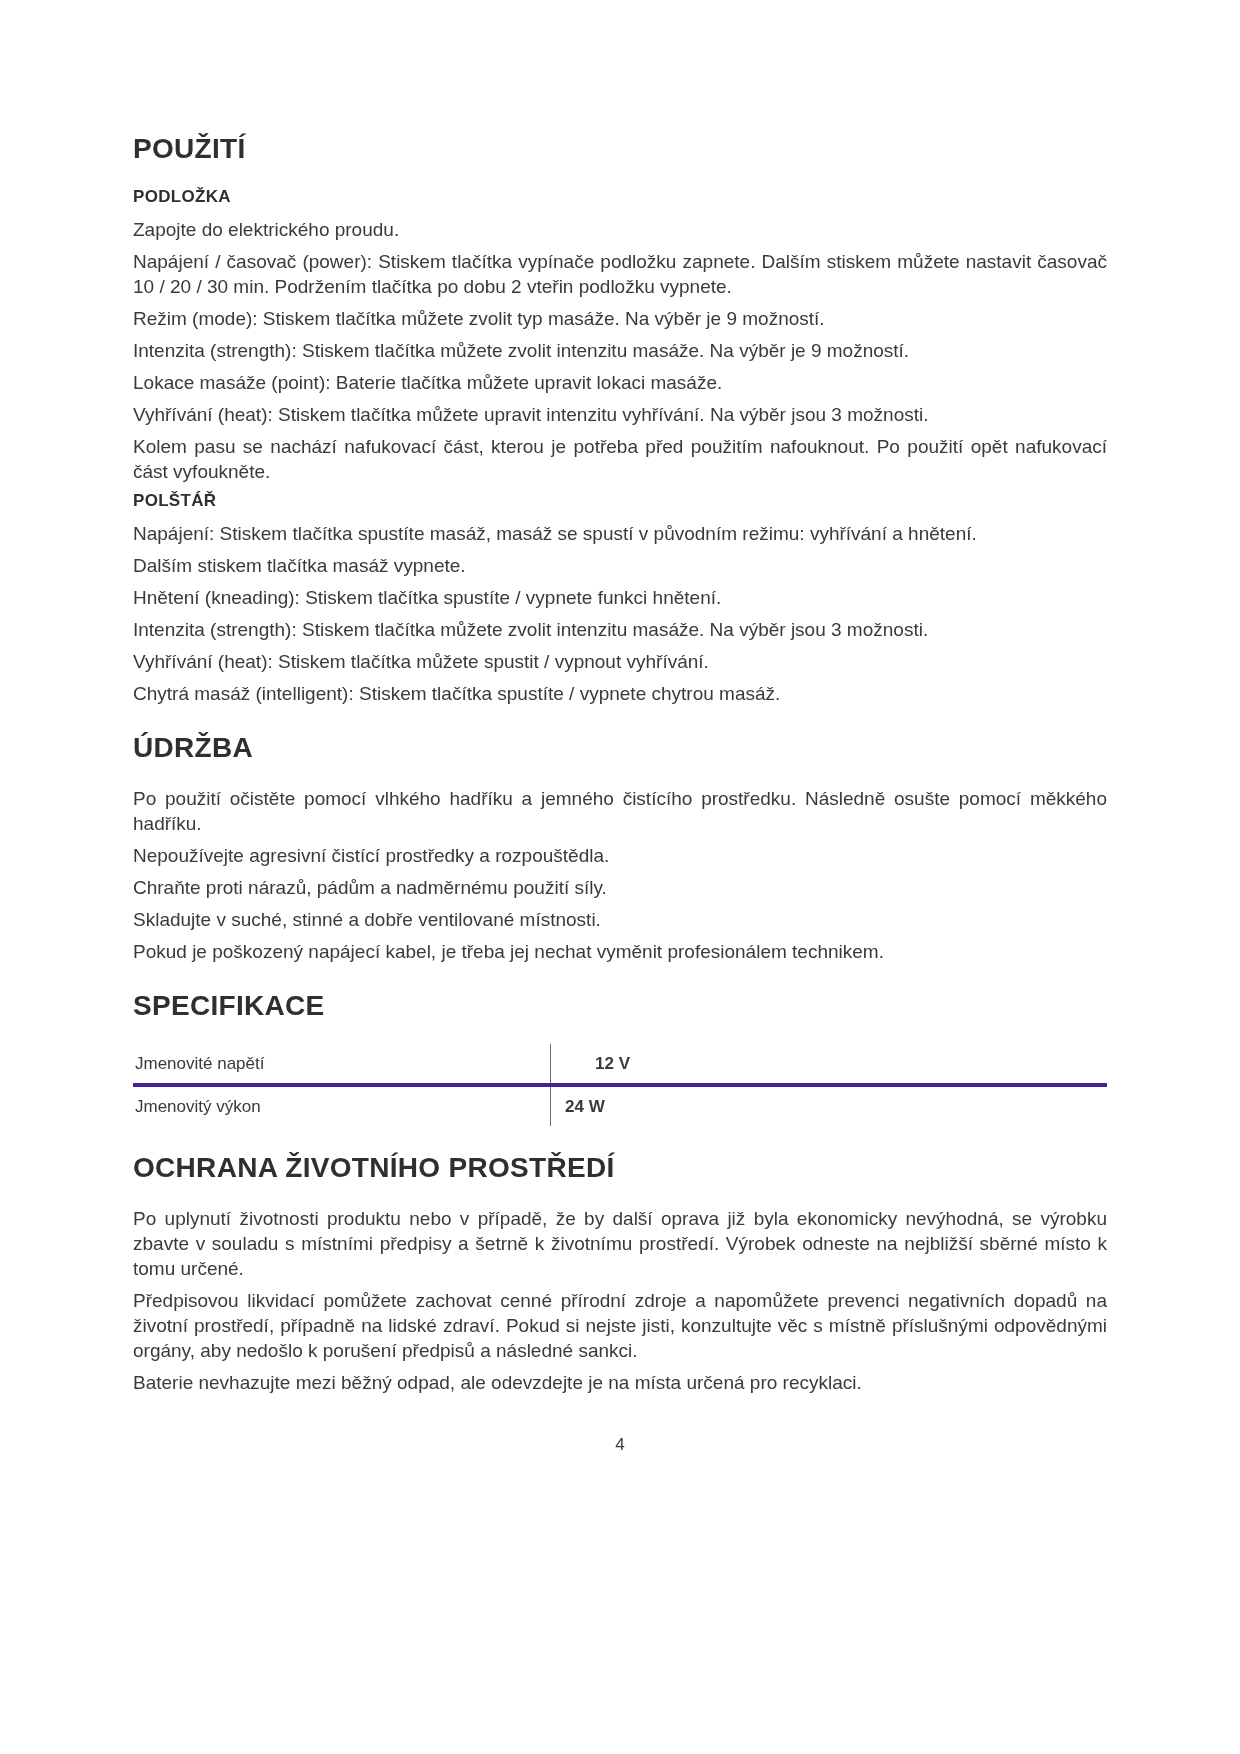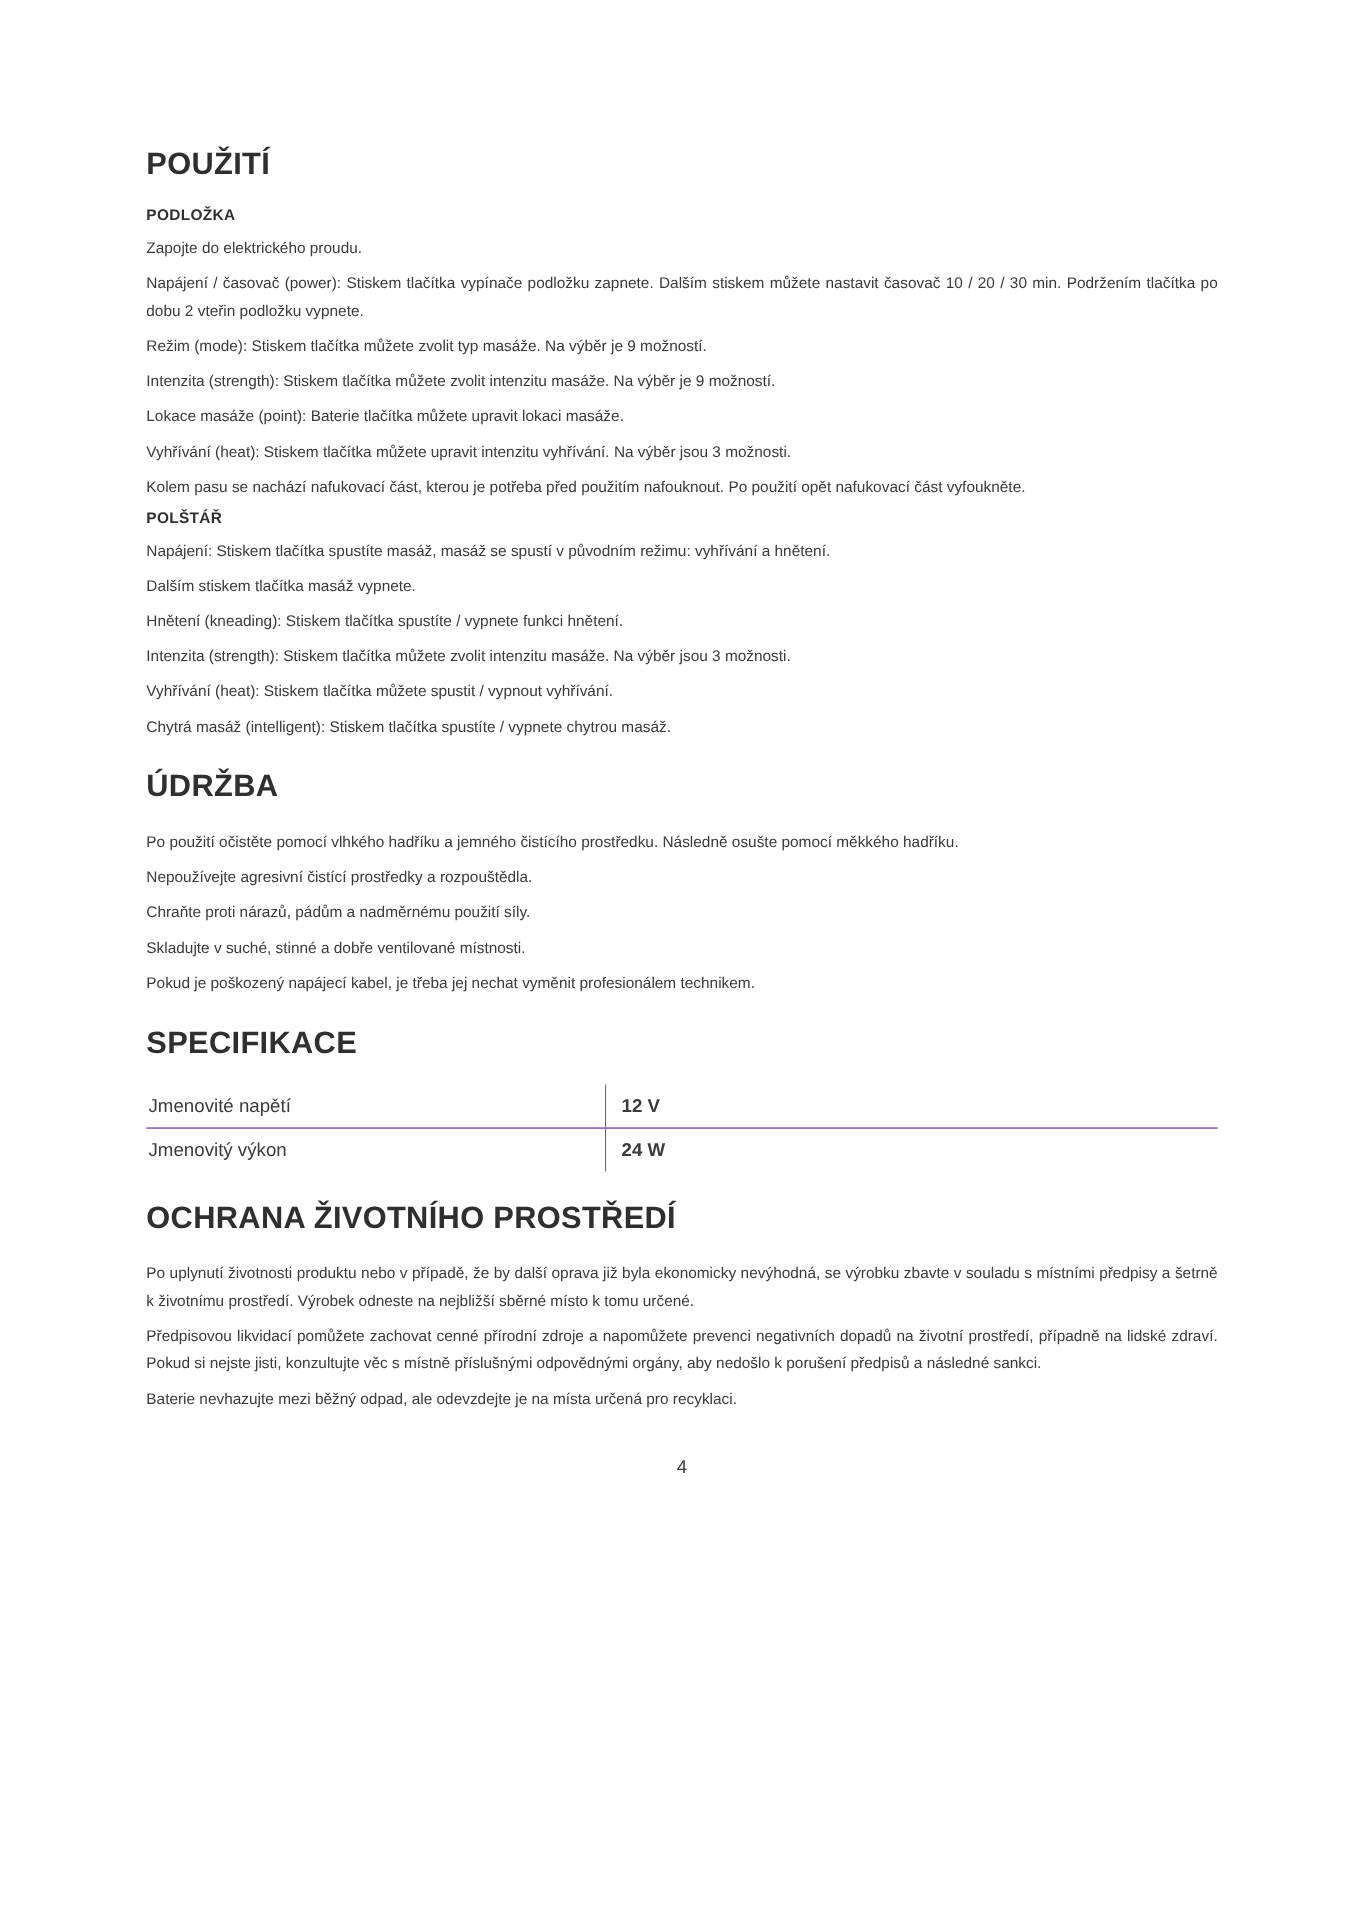--- a/index.html
+++ b/index.html
@@ -19,43 +19,43 @@
   }
   h1.section-title {
     font-size: 28px;
     font-weight: bold;
     color: #2f2f2f;
     letter-spacing: 0.3px;
     margin: 26px 0 22px 0;
   }
   h1.section-title.first { margin-top: 0; }
   h2.subheading {
-    font-size: 14px;
+    font-size: 17px;
     font-weight: bold;
     color: #2f2f2f;
     margin: 4px 0 10px 0;
     letter-spacing: 0.3px;
   }
   p.para {
-    font-size: 14px;
+    font-size: 19px;
     line-height: 25px;
     margin: 0 0 7px 0;
     color: #3a3a3a;
   }
   p.justify { text-align: justify; }
   .spec-table {
     width: 100%;
     margin: 6px 0 4px 0;
   }
   .spec-row {
     display: flex;
     align-items: stretch;
     width: 100%;
   }
-  .spec-row.row-divider { border-bottom: 1px solid #4c1d95; }
+  .spec-row.row-divider { border-bottom: 4px solid #4c1d95; gap: 30px; }
   .spec-label {
     width: 418px;
     font-size: 17px;
     line-height: 25px;
     padding: 7px 10px 7px 2px;
     border-right: 1px solid #6b6b6b;
   }
   .spec-value {
     flex: 1;
     font-size: 17px;

